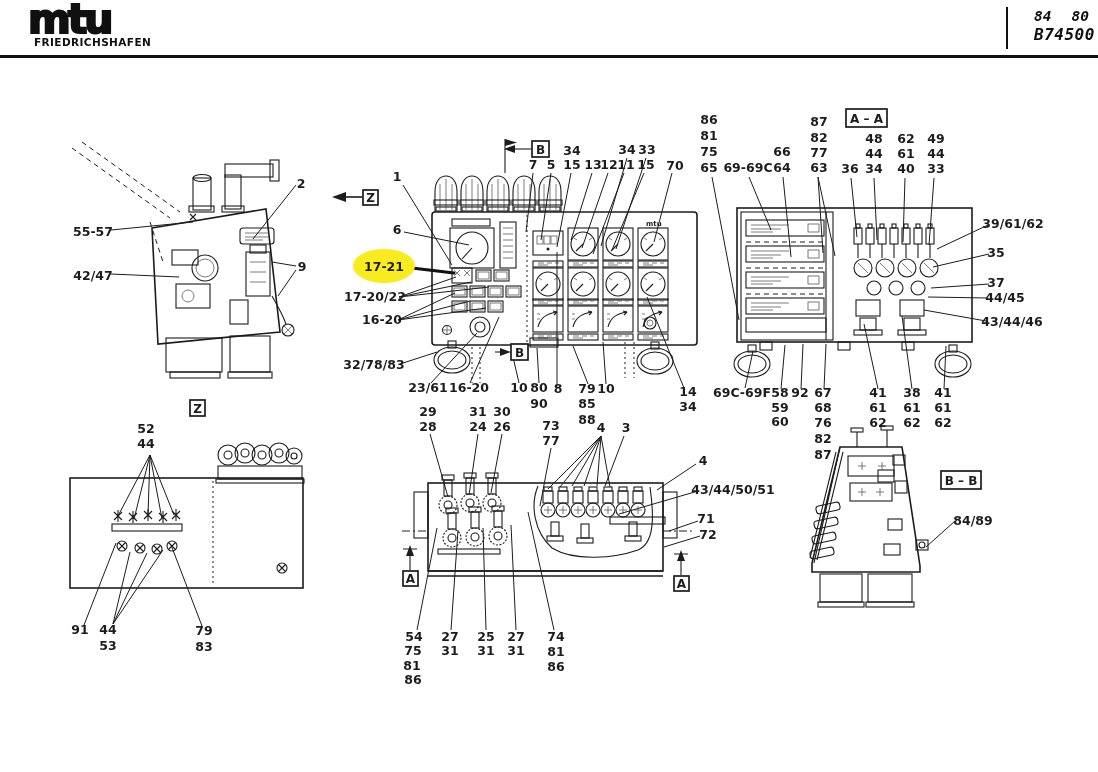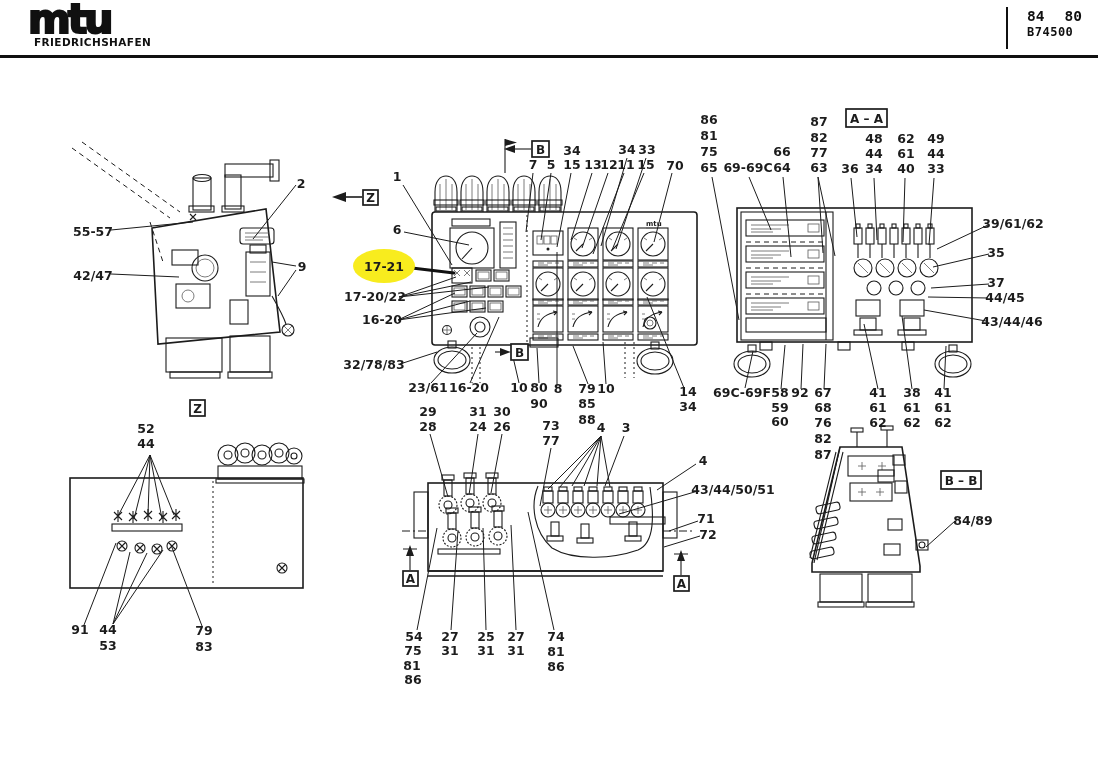--- a/index.html
+++ b/index.html
@@ -6,24 +6,24 @@
   .page{position:relative;width:1098px;height:772px;background:#ffffff;overflow:hidden;
         font-family:"DejaVu Sans",sans-serif;}
   svg.art{position:absolute;left:0;top:0;}
   
   .logo-svg{position:absolute;left:26px;top:0px;}
   .logo-text{font-family:"DejaVu Sans",sans-serif;font-weight:bold;font-size:41px;
              fill:#101010;stroke:#101010;stroke-width:2.2px;letter-spacing:-3px;}
   .logo-sub{font-family:"DejaVu Sans",sans-serif;font-weight:bold;font-size:10.5px;
             fill:#101010;letter-spacing:.4px;}
   .pagebox{position:absolute;left:1006px;top:7px;height:42px;border-left:2px solid #101010;
-           padding-left:19px;color:#101010;font-family:"DejaVu Sans Mono",monospace;
-           font-weight:bold;line-height:1.25;}
+           padding-left:26px;color:#101010;font-family:"DejaVu Sans Mono",monospace;
+           font-weight:bold;line-height:1.25;font-style:italic;}
   .pagenums{font-size:14.5px;display:flex;gap:20px;}
-  .doccode{font-size:12px;letter-spacing:.5px;}
+  .doccode{font-size:16px;letter-spacing:.5px;}
   .rule{position:absolute;left:0;top:55px;width:1098px;height:3px;background:#101010;}
   
   .ln{stroke:#1c1c1c;stroke-width:1.1;fill:none;}
   .ln2{stroke:#1c1c1c;stroke-width:1.6;fill:none;}
   .lt{stroke:#5a5a5a;stroke-width:.8;fill:none;}
   .ink{fill:#1c1c1c;stroke:none;}
   .lead{stroke:#1c1c1c;stroke-width:1;fill:none;}
   .lead-th{stroke:#111;stroke-width:3;fill:none;stroke-linecap:round;}
   .dash{stroke:#1c1c1c;stroke-width:1;fill:none;stroke-dasharray:5 4;}
   .dot{stroke:#1c1c1c;stroke-width:1;fill:none;stroke-dasharray:2 3;}

